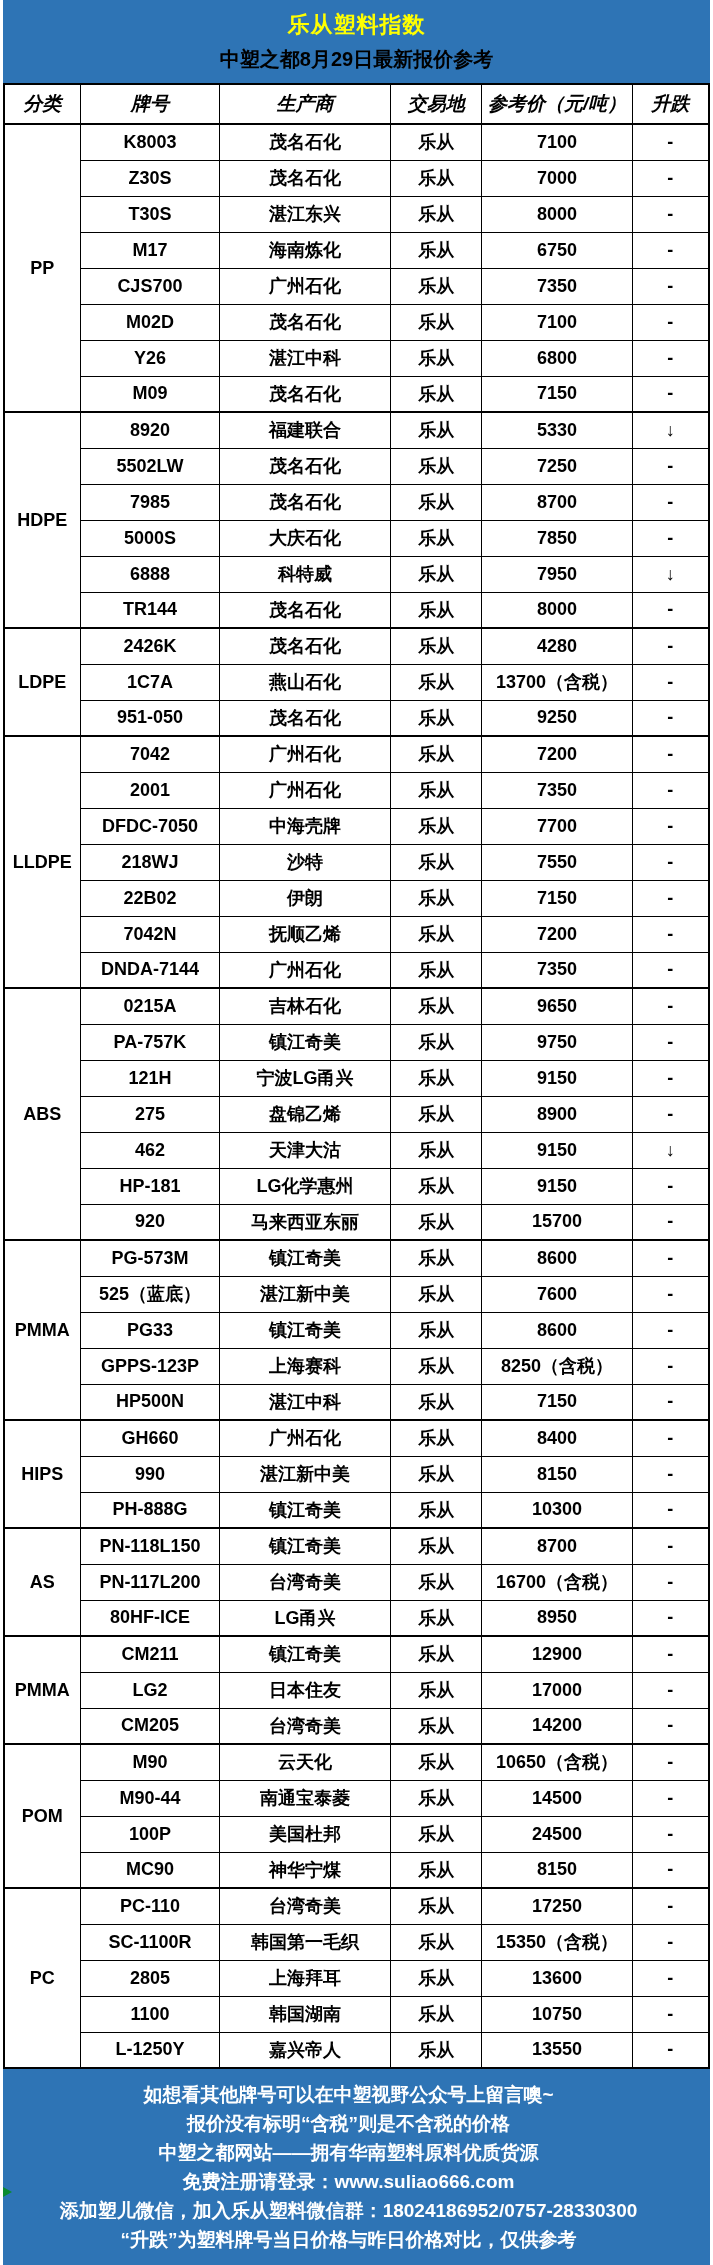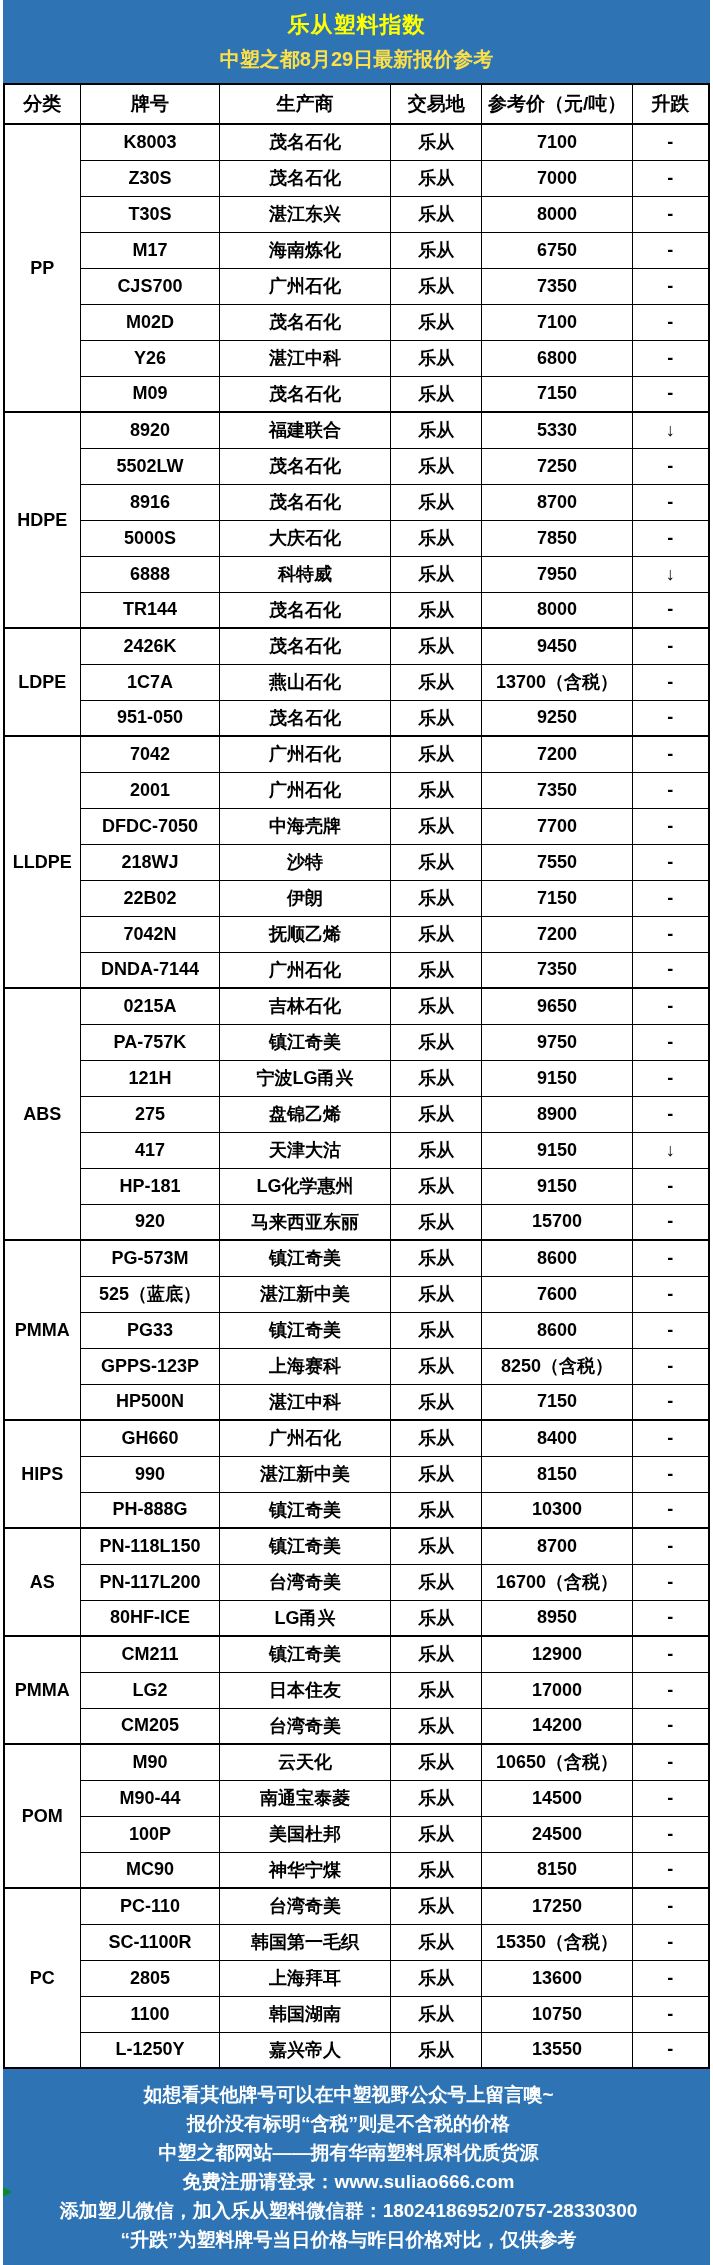--- a/index.html
+++ b/index.html
@@ -27,21 +27,21 @@
     justify-content: space-evenly;
     padding: 4px 0;
   }
   .title {
     color: var(--yellow, #FFFF00);
     font-size: 22px;
     font-weight: bold;
     letter-spacing: 1px;
   }
   .subtitle {
-    color: #fde047;
+    color: #000000;
     font-size: 20px;
     font-weight: bold;
   }
   
   table.price-table {
     border-collapse: collapse;
     table-layout: fixed;
     width: calc(100% - 6px);
     margin: 0 3px;
     height: 1981px;
@@ -54,20 +54,21 @@
     font-weight: bold;
     color: #000;
     background: #fff;
     padding: 0 2px;
     overflow: hidden;
     white-space: nowrap;
   }
   .price-table thead th {
     height: 40px;
     font-size: 19px;
+    font-style: italic;
   }
   .price-table tbody tr { height: 36px; }
   .price-table tbody td { font-size: 18px; }
   .price-table td.cat { font-size: 18px; margin-left: 8px; }
   .price-table tr.group-start td { border-top: 2px solid #000; }
   
   .footer {
     background: var(--blue, #2E74B5);
     margin: 0 3px;
     height: 201px;
@@ -193,21 +194,21 @@
           <td>↓</td>
         </tr>
         <tr>
           <td>5502LW</td>
           <td>茂名石化</td>
           <td>乐从</td>
           <td>7250</td>
           <td>-</td>
         </tr>
         <tr>
-          <td>8916</td>
+          <td>7985</td>
           <td>茂名石化</td>
           <td>乐从</td>
           <td>8700</td>
           <td>-</td>
         </tr>
         <tr>
           <td>5000S</td>
           <td>大庆石化</td>
           <td>乐从</td>
           <td>7850</td>
@@ -225,21 +226,21 @@
           <td>茂名石化</td>
           <td>乐从</td>
           <td>8000</td>
           <td>-</td>
         </tr>
         <tr class="group-start">
           <td rowspan="3" class="cat">LDPE</td>
           <td>2426K</td>
           <td>茂名石化</td>
           <td>乐从</td>
-          <td>9450</td>
+          <td>4280</td>
           <td>-</td>
         </tr>
         <tr>
           <td>1C7A</td>
           <td>燕山石化</td>
           <td>乐从</td>
           <td>13700（含税）</td>
           <td>-</td>
         </tr>
         <tr>
@@ -322,21 +323,21 @@
           <td>-</td>
         </tr>
         <tr>
           <td>275</td>
           <td>盘锦乙烯</td>
           <td>乐从</td>
           <td>8900</td>
           <td>-</td>
         </tr>
         <tr>
-          <td>417</td>
+          <td>462</td>
           <td>天津大沽</td>
           <td>乐从</td>
           <td>9150</td>
           <td>↓</td>
         </tr>
         <tr>
           <td>HP-181</td>
           <td>LG化学惠州</td>
           <td>乐从</td>
           <td>9150</td>

